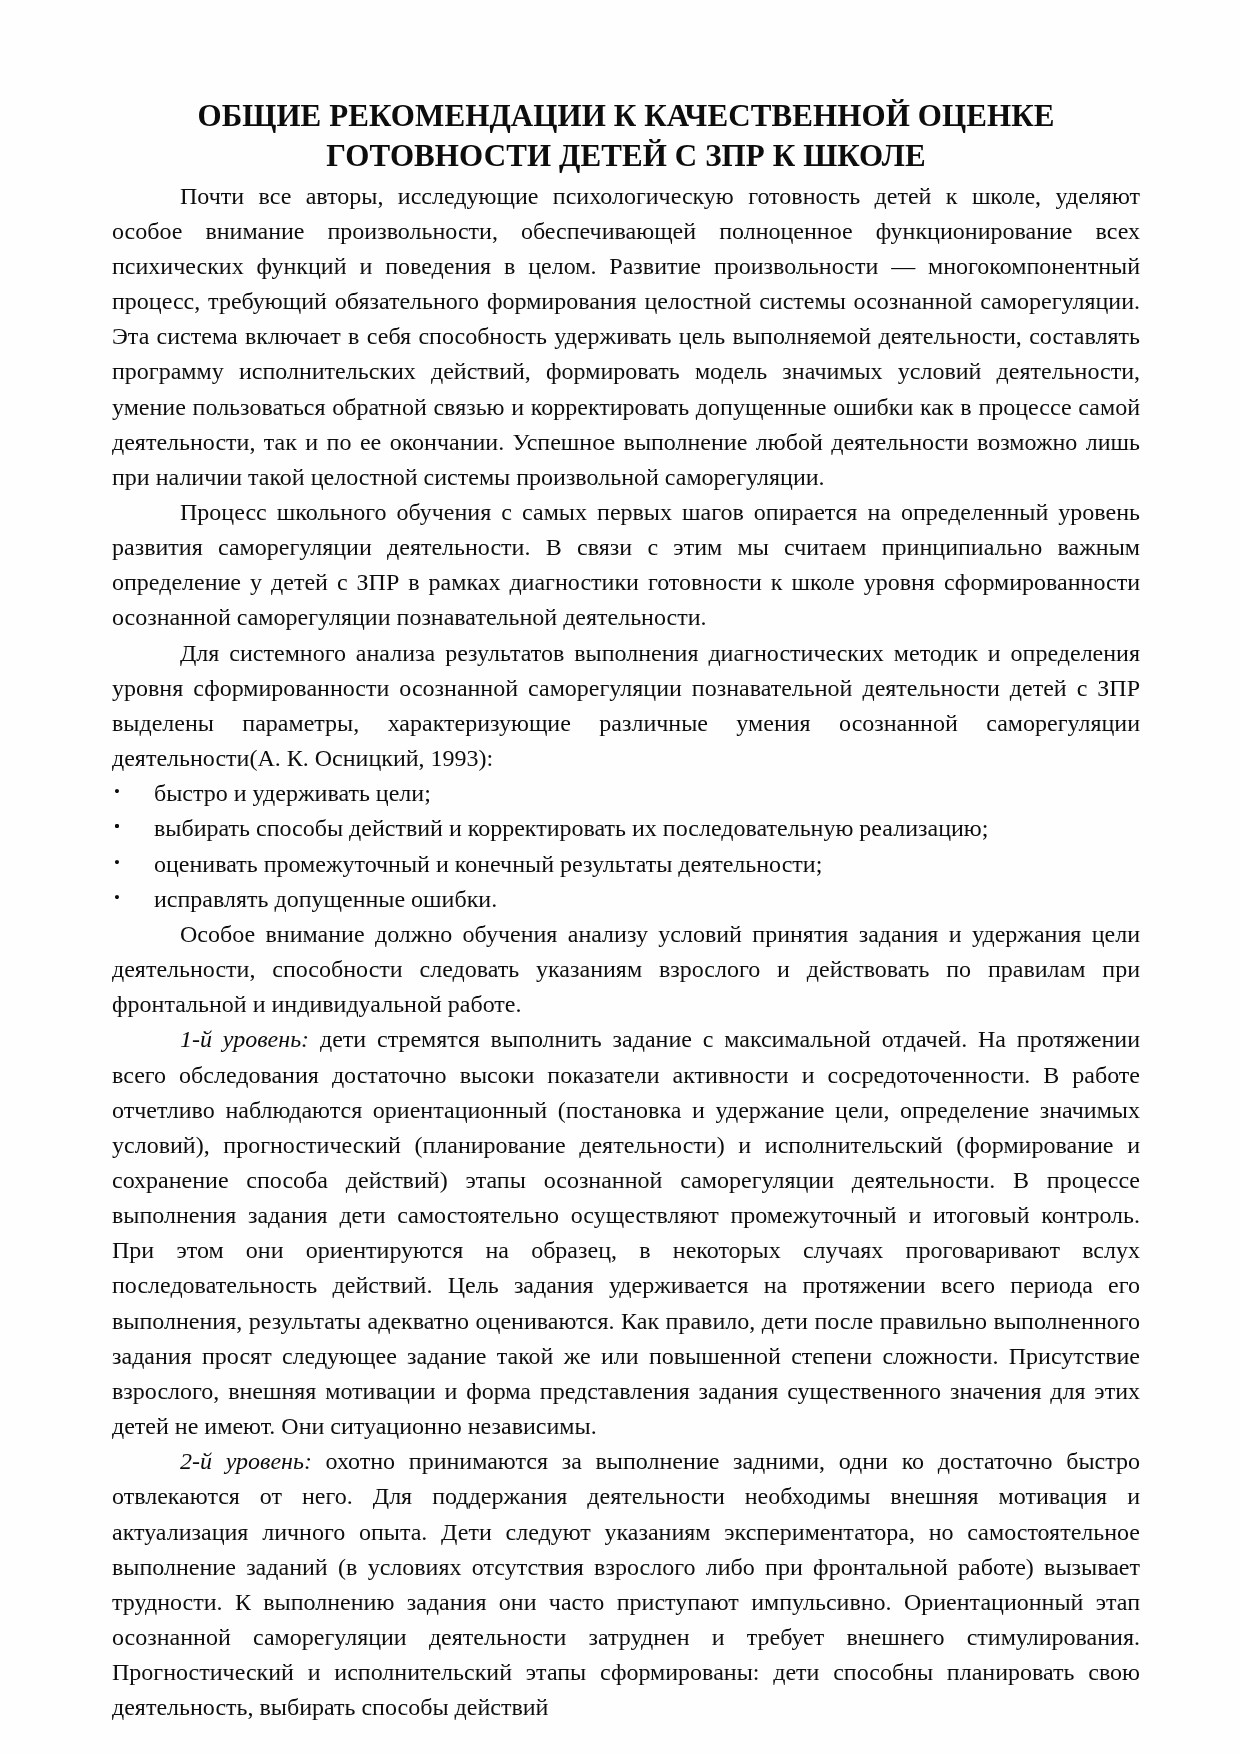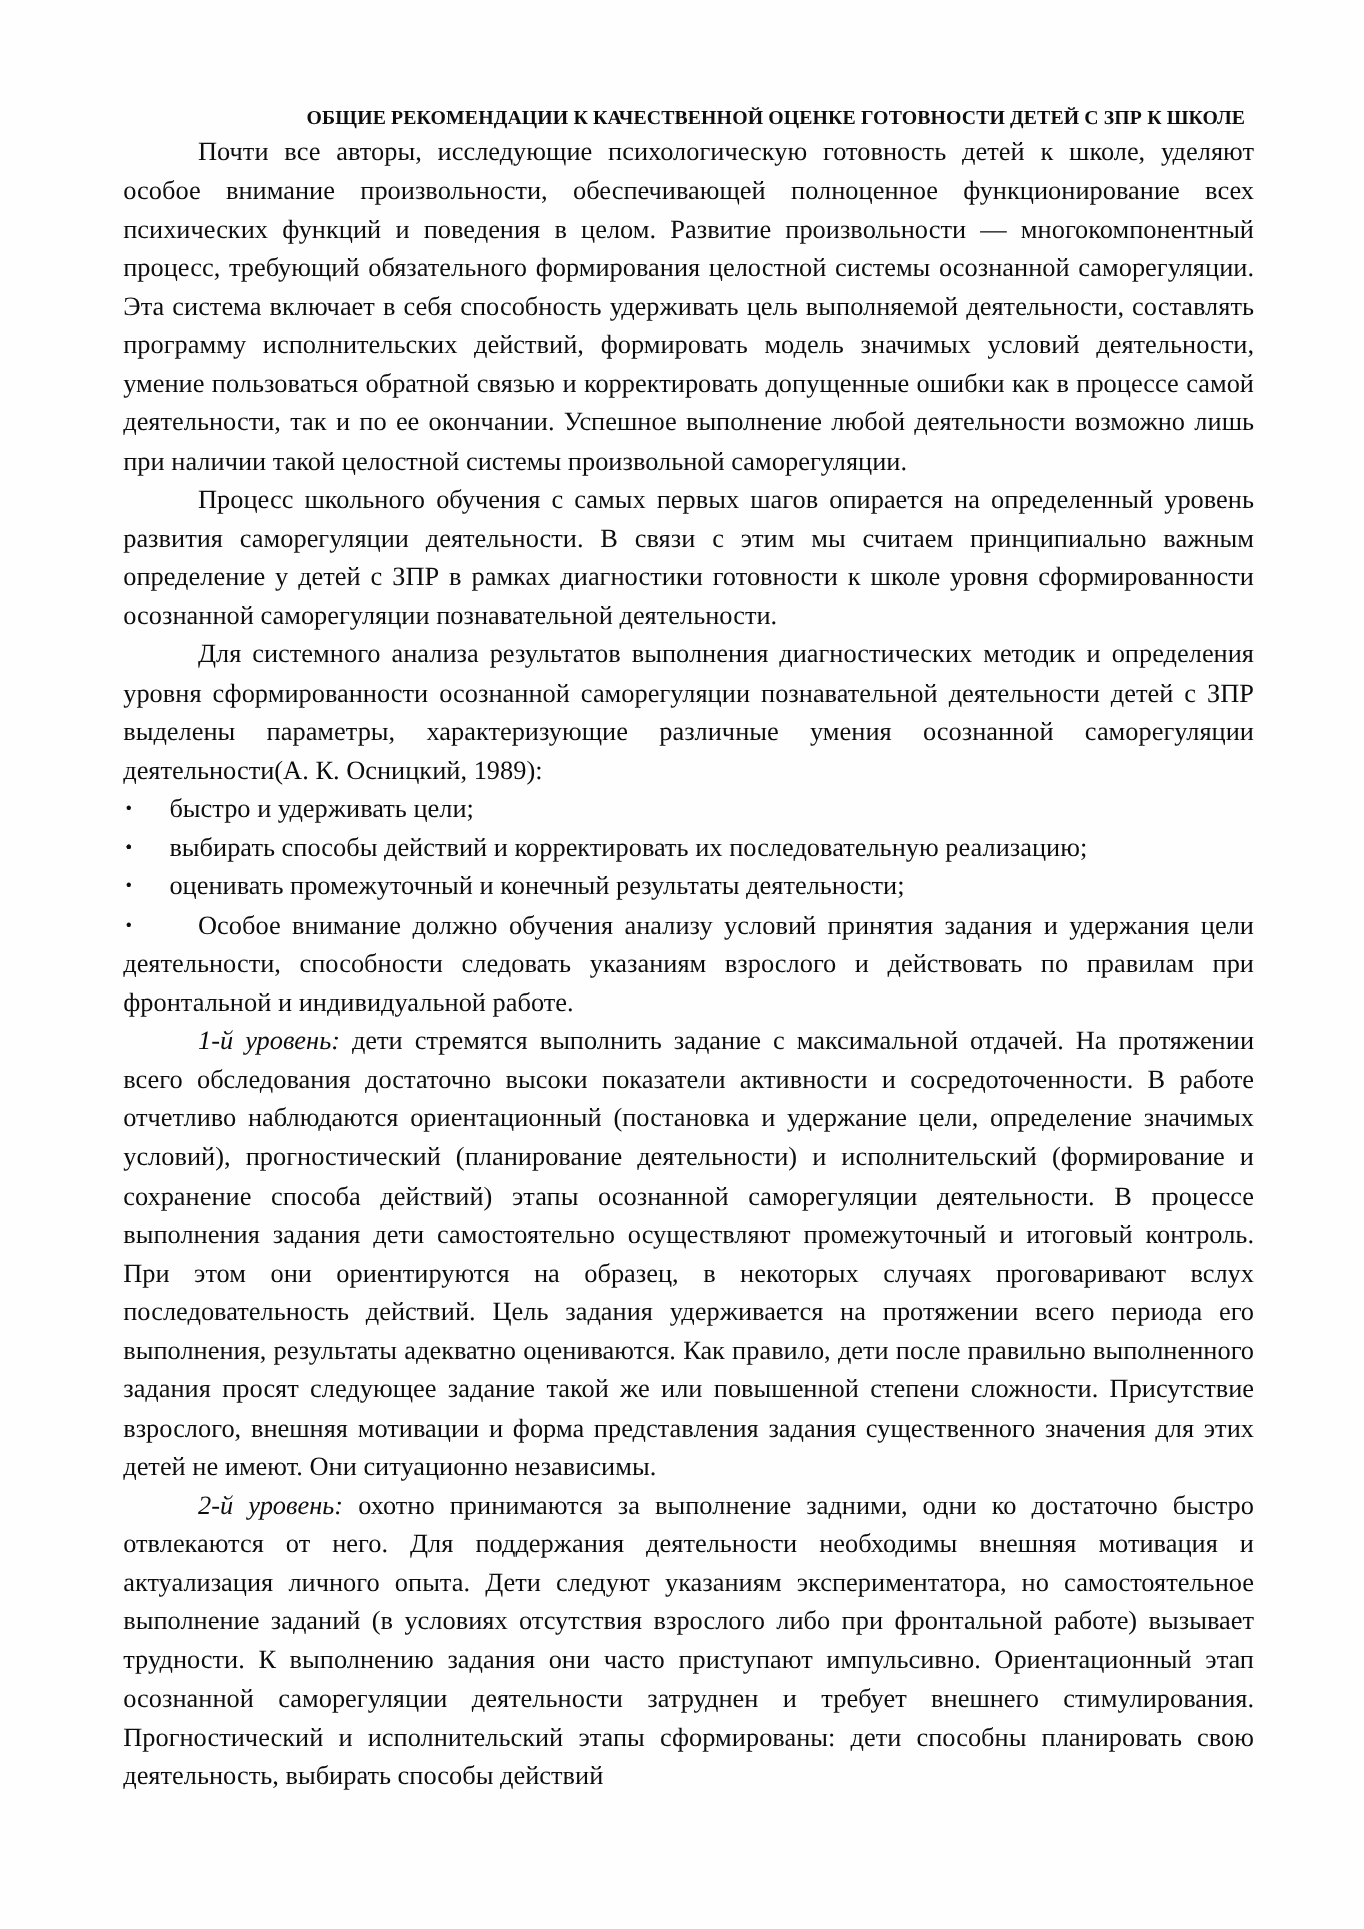--- a/index.html
+++ b/index.html
@@ -15,23 +15,23 @@
     box-sizing: border-box;
     padding: 96px 100px 60px 112px;
     font-family: "Liberation Serif", "DejaVu Serif", serif;
     color: #0d0d0d;
     overflow: hidden;
   }
   .doc-body {
     width: 1028px;
   }
   .doc-title {
-    font-size: 18px;
+    font-size: 31px;
     font-weight: bold;
-    text-align: right;
+    text-align: center;
     line-height: 1.30;
     letter-spacing: 0.1px;
     margin: 0 0 2px 0;
     padding: 0 8px;
   }
   p.para {
     font-size: 24px;
     line-height: 1.465;
     text-align: justify;
     text-justify: inter-word;
@@ -72,40 +72,41 @@
 
 <div class="page">
   <div class="doc-body">
 
     <h1 class="doc-title">ОБЩИЕ РЕКОМЕНДАЦИИ К КАЧЕСТВЕННОЙ ОЦЕНКЕ ГОТОВНОСТИ ДЕТЕЙ С ЗПР К ШКОЛЕ</h1>
 
     <p class="para">Почти все авторы, исследующие психологическую готовность детей к школе, уделяют особое внимание произвольности, обеспечивающей полноценное функционирование всех психических функций и поведения в целом. Развитие произвольности — многокомпонентный процесс, требующий обязательного формирования целостной системы осознанной саморегуляции. Эта система включает в себя способность удерживать цель выполняемой деятельности, составлять программу исполнительских действий, формировать модель значимых условий деятельности, умение пользоваться обратной связью и корректировать допущенные ошибки как в процессе самой деятельности, так и по ее окончании. Успешное выполнение любой деятельности возможно лишь при наличии такой целостной системы произвольной саморегуляции.</p>
 
     <p class="para">Процесс школьного обучения с самых первых шагов опирается на определенный уровень развития саморегуляции деятельности. В связи с этим мы считаем принципиально важным определение у детей с ЗПР в рамках диагностики готовности к школе уровня сформированности осознанной саморегуляции познавательной деятельности.</p>
 
-    <p class="para">Для системного анализа результатов выполнения диагностических методик и определения уровня сформированности осознанной саморегуляции познавательной деятельности детей с ЗПР выделены параметры, характеризующие различные умения осознанной саморегуляции деятельности(А. К. Осницкий, 1989):</p>
+    <p class="para">Для системного анализа результатов выполнения диагностических методик и определения уровня сформированности осознанной саморегуляции познавательной деятельности детей с ЗПР выделены параметры, характеризующие различные умения осознанной саморегуляции деятельности(А. К. Осницкий, 1993):</p>
 
     <ul class="bullet-list">
       <li>
         <span class="bullet-mark">•</span>
         <span>быстро и удерживать цели;</span>
       </li>
       <li>
         <span class="bullet-mark">•</span>
       </li>
       <li>
         <span class="bullet-mark">•</span>
         <span>выбирать способы действий и корректировать их последовательную реализацию;</span>
       </li>
       <li>
         <span class="bullet-mark">•</span>
         <span>оценивать промежуточный и конечный результаты деятельности;</span>
       </li>
       <li>
         <span class="bullet-mark">•</span>
+        <span>исправлять допущенные ошибки.</span>
       </li>
     </ul>
 
     <p class="para">Особое внимание должно обучения анализу условий принятия задания и удержания цели деятельности, способности следовать указаниям взрослого и действовать по правилам при фронтальной и индивидуальной работе.</p>
 
 
     <p class="para"><span class="lvl-label">1-й уровень:</span><span> дети стремятся выполнить задание с максимальной отдачей. На протяжении всего обследования достаточно высоки показатели активности и сосредоточенности. В работе отчетливо наблюдаются ориентационный (постановка и удержание цели, определение значимых условий), прогностический (планирование деятельности) и исполнительский (формирование и сохранение способа действий) этапы осознанной саморегуляции деятельности. В процессе выполнения задания дети самостоятельно осуществляют промежуточный и итоговый контроль. При этом они ориентируются на образец, в некоторых случаях проговаривают вслух последовательность действий. Цель задания удерживается на протяжении всего периода его выполнения, результаты адекватно оцениваются. Как правило, дети после правильно выполненного задания просят следующее задание такой же или повышенной степени сложности. Присутствие взрослого, внешняя мотивации и форма представления задания существенного значения для этих детей не имеют. Они ситуационно независимы.</span></p>
 
     <p class="para"><span class="lvl-label">2-й уровень:</span><span> охотно принимаются за выполнение задними, одни ко достаточно быстро отвлекаются от него. Для поддержания деятельности необходимы внешняя мотивация и актуализация личного опыта. Дети следуют указаниям экспериментатора, но самостоятельное выполнение заданий (в условиях отсутствия взрослого либо при фронтальной работе) вызывает трудности. К выполнению задания они часто приступают импульсивно. Ориентационный этап осознанной саморегуляции деятельности затруднен и требует внешнего стимулирования. Прогностический и исполнительский этапы сформированы: дети способны планировать свою деятельность, выбирать способы действий</span></p>
 

